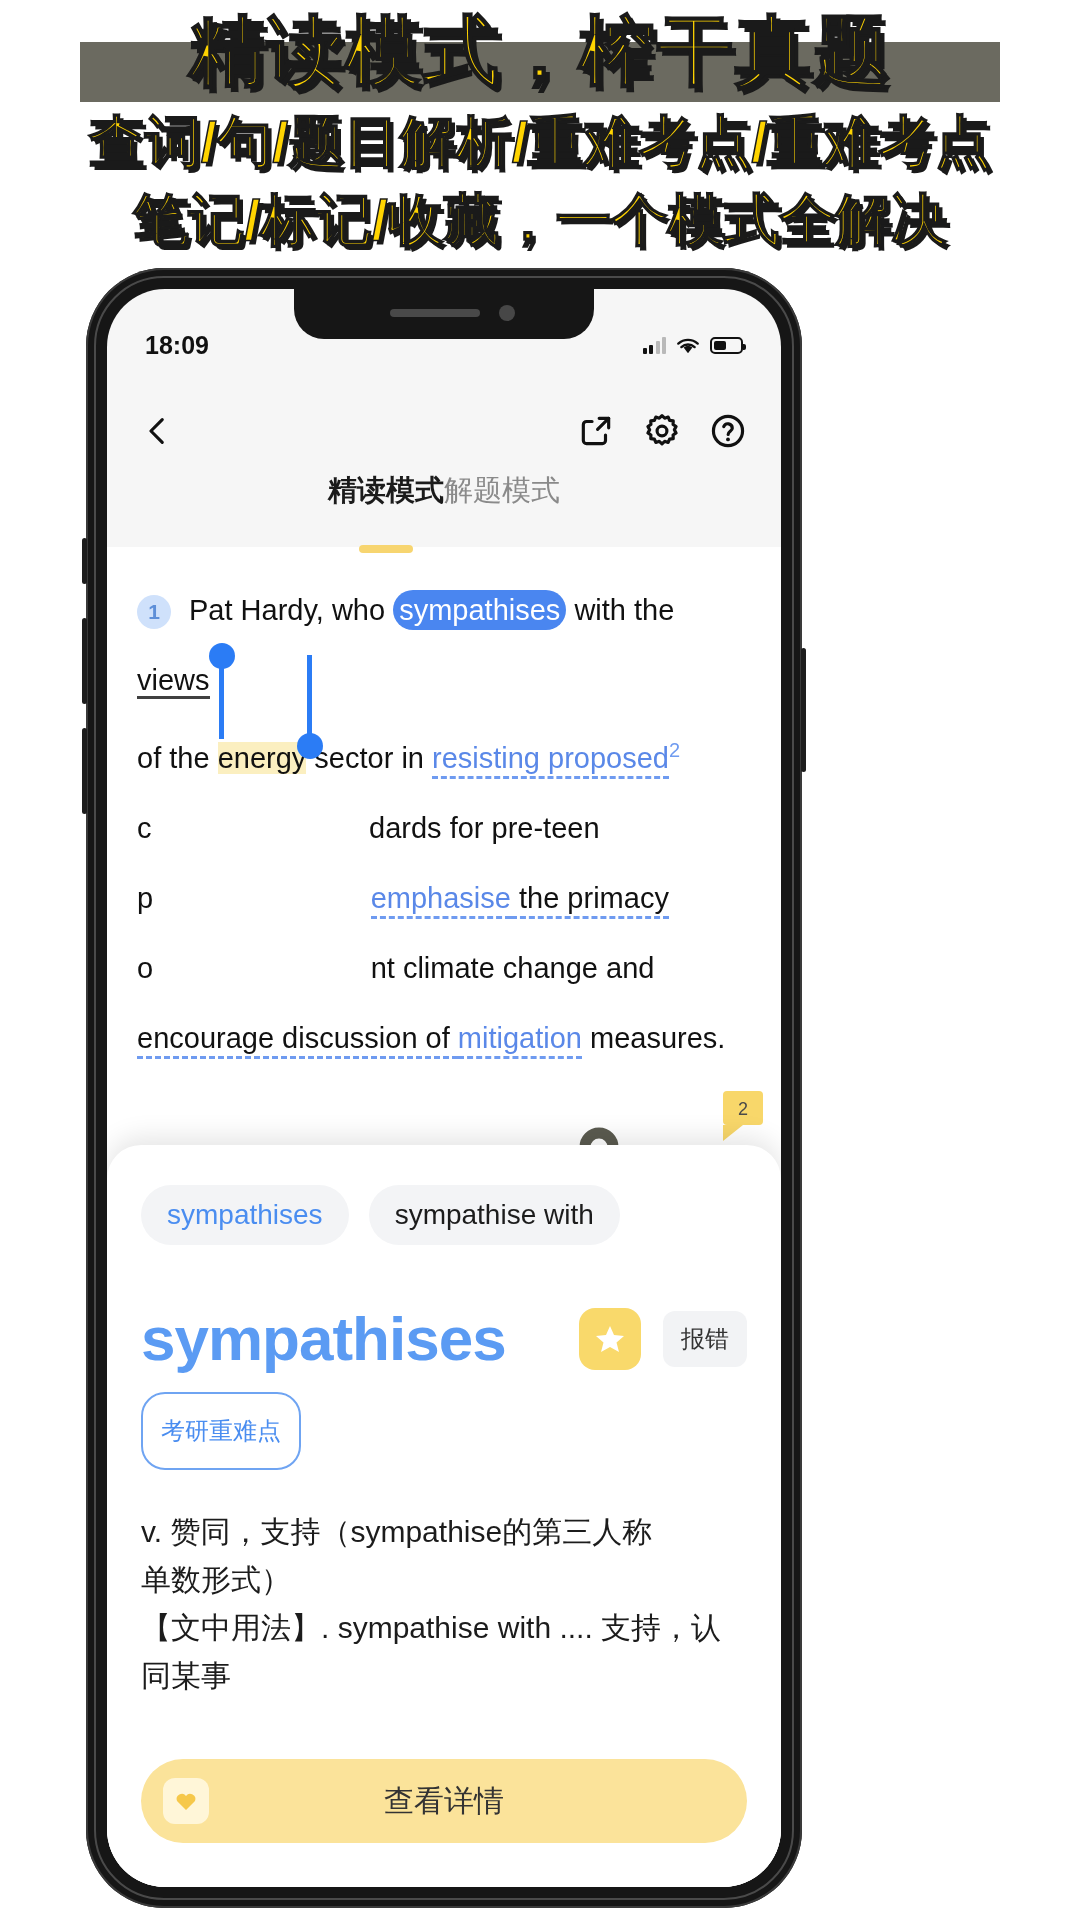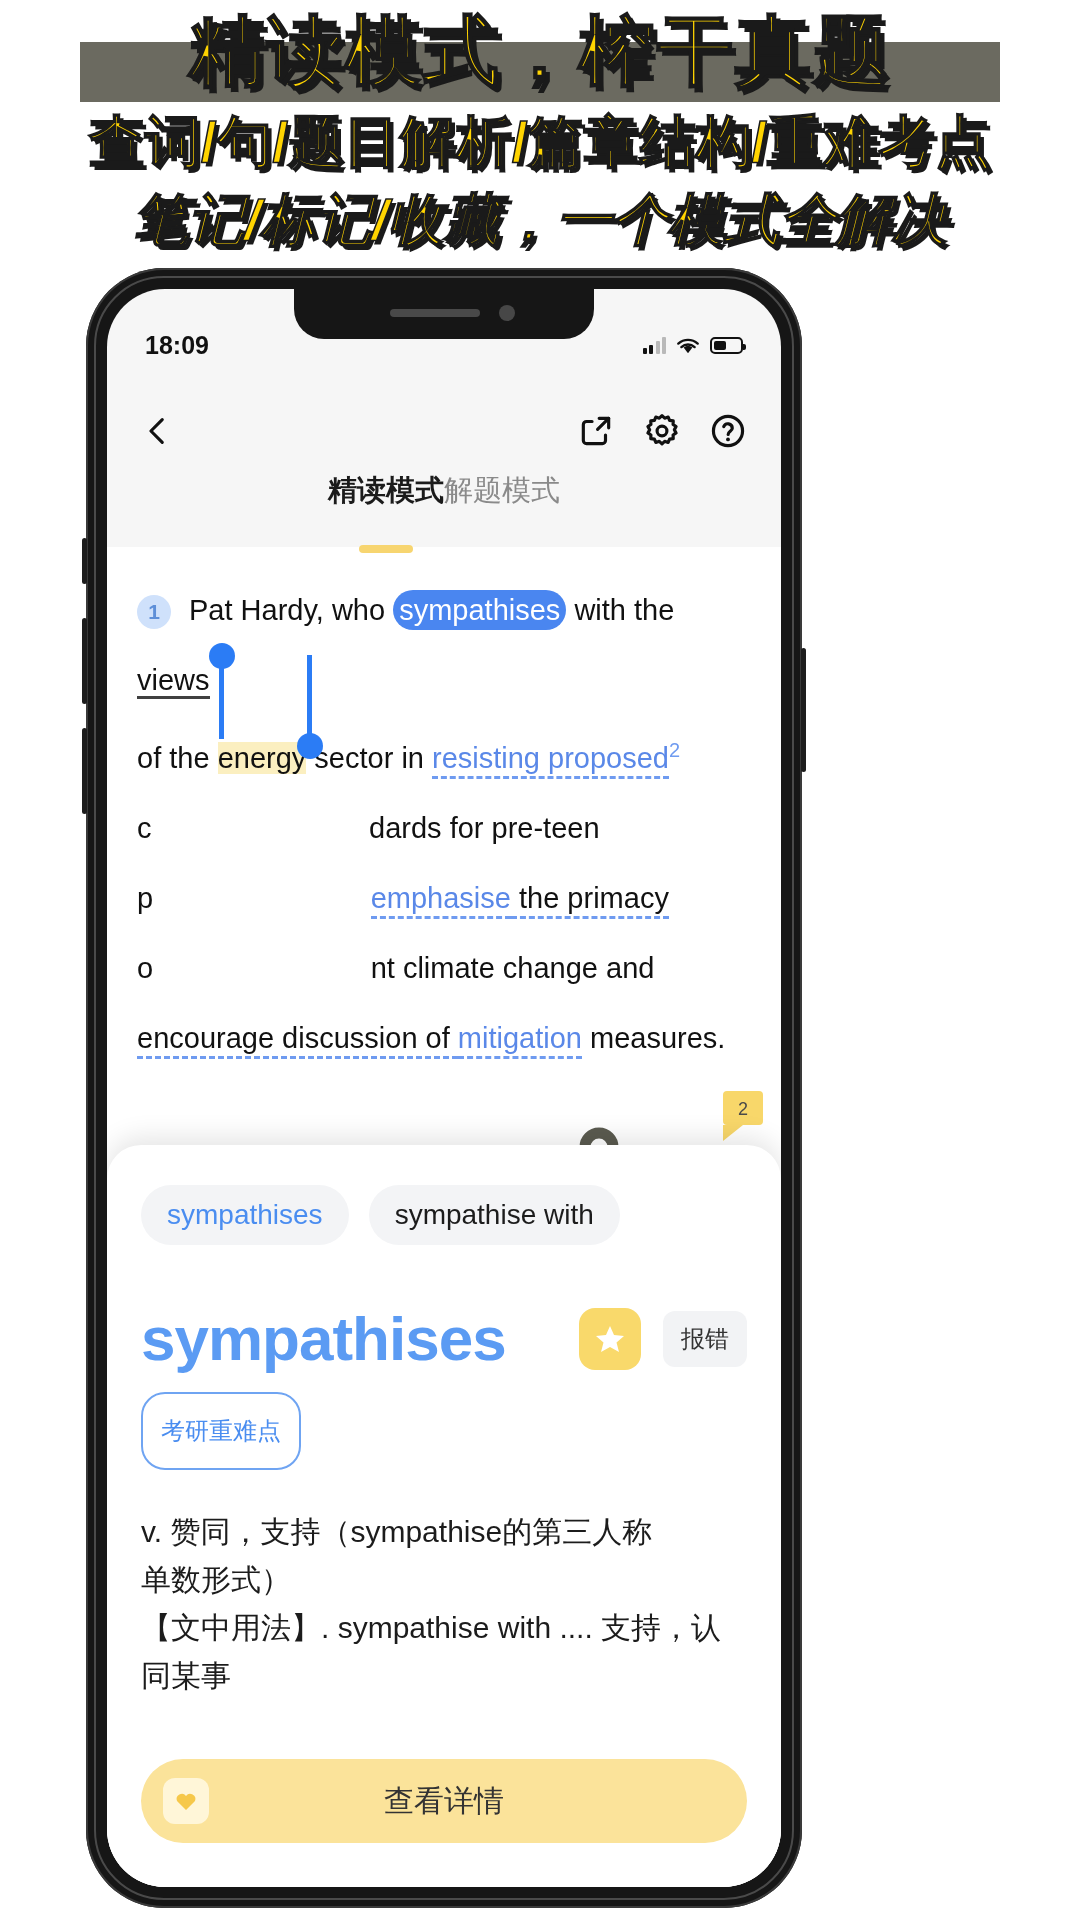--- a/index.html
+++ b/index.html
@@ -30,21 +30,21 @@
   }
   .promo-line {
     position: absolute; left: 0; width: 1080px; text-align: center;
     font-size: 56px; font-weight: bold; line-height: 64px;
     color: #FFD400;
     text-shadow: 4px 4px 0 #1a1a1a;
     -webkit-text-stroke: 1.5px #1a1a1a;
     white-space: nowrap;
   }
   .promo-line.l1 { top: 110px; }
-  .promo-line.l2 { top: 188px; font-style: italic; }
+  .promo-line.l2 { top: 188px; }
 
   
   .phone {
     position: absolute; left: 86px; top: 268px;
     width: 716px; height: 1640px;
     background: #161616;
     border-radius: 78px;
     box-shadow: 0 0 0 2px #3a3a3a inset;
   }
   .phone-inner-ring {
@@ -290,21 +290,21 @@
     display:flex; align-items:center; justify-content:center;
   }
 </style>
 </head>
 <body>
 
 <div id="root">
 
   <div class="promo-band"></div>
   <div class="promo-title">精读模式，榨干真题</div>
-  <div class="promo-line l1">查词/句/题目解析/篇章结构/重难考点</div>
+  <div class="promo-line l1">查词/句/题目解析/重难考点/重难考点</div>
   <div class="promo-line l2">笔记/标记/收藏，一个模式全解决</div>
 
   <div class="phone">
     <div class="phone-inner-ring"></div>
     <div class="btn-side btn-left-1"></div>
     <div class="btn-side btn-left-2"></div>
     <div class="btn-side btn-left-3"></div>
     <div class="btn-side btn-right-1"></div>
 
     <div class="screen">

